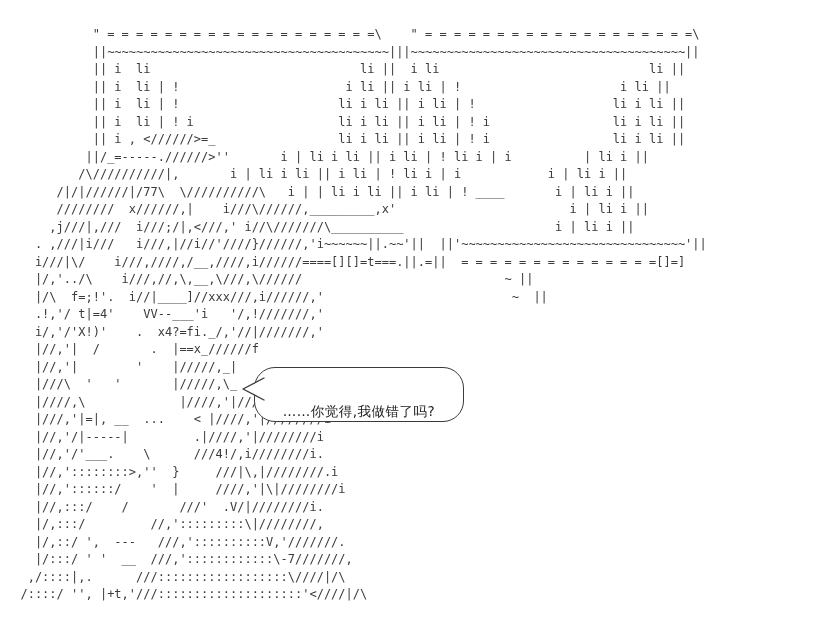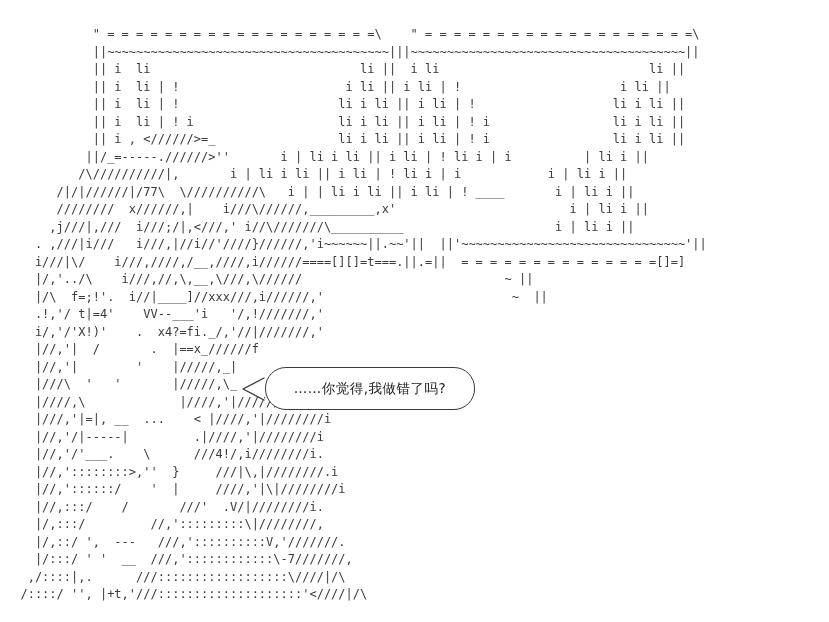--- a/index.html
+++ b/index.html
@@ -26,30 +26,30 @@
     margin: 0;
     font-family: "DejaVu Sans Mono", monospace;
     font-size: 12px;
     line-height: 17.5px;
     color: var(--ink);
     white-space: pre;
     letter-spacing: 0;
   }
   .bubble {
     position: absolute;
-    left: 265px;
+    left: 254px;
     top: 367px;
     width: 210px;
-    height: 43px;
+    height: 55px;
     box-sizing: border-box;
     border: 1.4px solid var(--ink);
     border-radius: 21px;
     background: var(--bg);
     display: flex;
-    align-items: center;
+    align-items: flex-end;
     justify-content: center;
     z-index: 2;
   }
   .bubble-text {
     font-family: "DejaVu Sans", sans-serif;
     font-size: 13.5px;
     color: #222222;
     letter-spacing: 0.5px;
     white-space: nowrap;
   }

